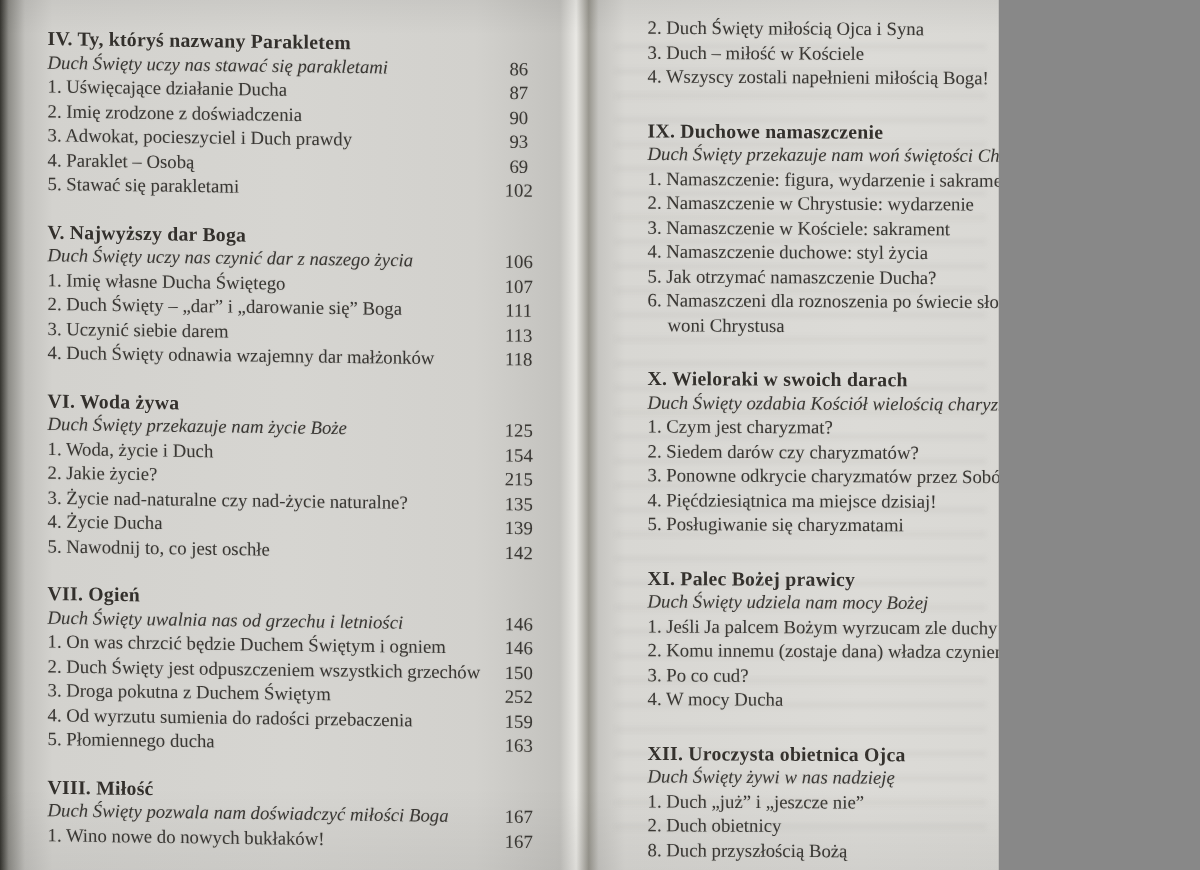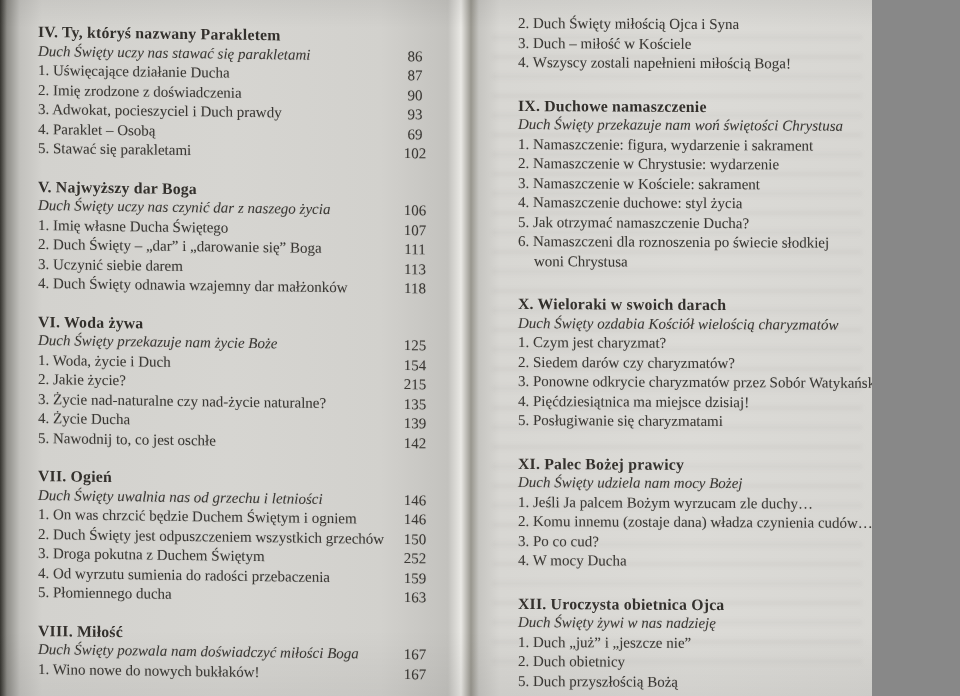--- a/index.html
+++ b/index.html
@@ -1,17 +1,17 @@
 <!DOCTYPE html>
 <html><head>
 <meta charset="utf-8">
 <style>
   html,body{margin:0;padding:0;background:#888;}
   .photo{
-    position:relative;width:872px;height:696px;overflow:hidden;
+    position:relative;width:799px;height:696px;overflow:hidden;
     font-family:"Liberation Serif","DejaVu Serif",serif;
     background:
       linear-gradient(180deg, rgba(0,0,0,0.05) 0, rgba(0,0,0,0) 28px, rgba(0,0,0,0) 630px, rgba(0,0,0,0.05) 696px),
       linear-gradient(90deg,
         #35342f 0px, #8e8d88 7px, #c2c1bd 20px, #d3d2ce 42px,
         #d6d5d1 230px, #d2d1cd 380px, #c3c2be 448px,
         #e9e8e4 461px, #99978f 471px, #c6c5c1 479px,
         #d8d7d3 500px, #dcdbd7 690px, #d7d6d2 880px, #cfceca 960px);
   }
   
@@ -278,18 +278,18 @@
         </div>
         <div class="row">
           <span class="t">1. Duch „już” i „jeszcze nie”</span>
           <span class="p">253</span>
         </div>
         <div class="row">
           <span class="t">2. Duch obietnicy</span>
           <span class="p">255</span>
         </div>
         <div class="row">
-          <span class="t">5. Duch przyszłością Bożą</span>
+          <span class="t">8. Duch przyszłością Bożą</span>
           <span class="p">260</span>
         </div>
       </div>
     </div>
 </div>
 
 </body></html>

